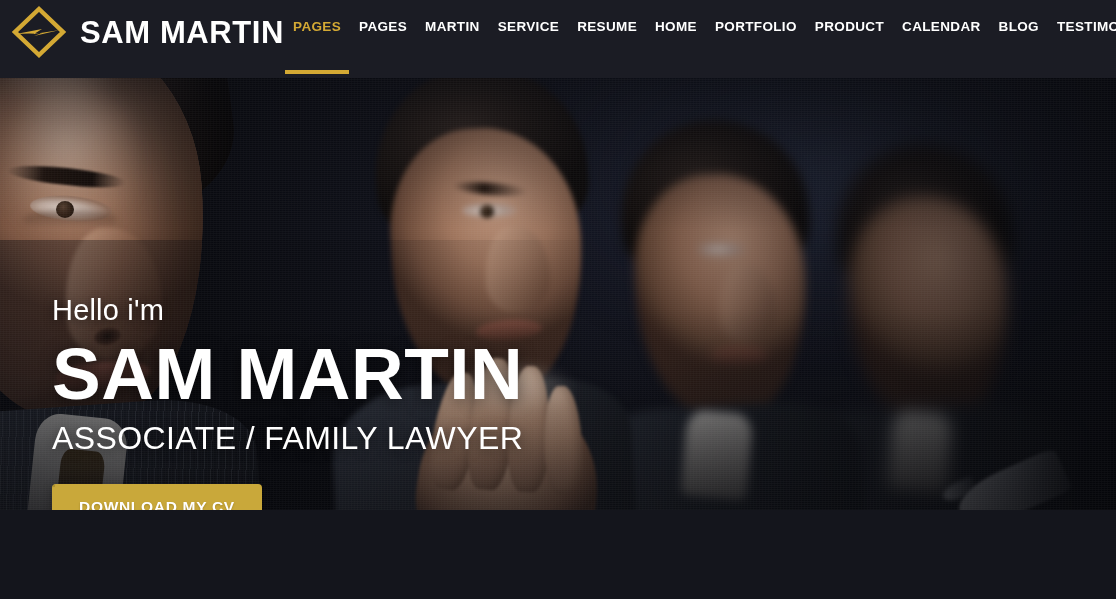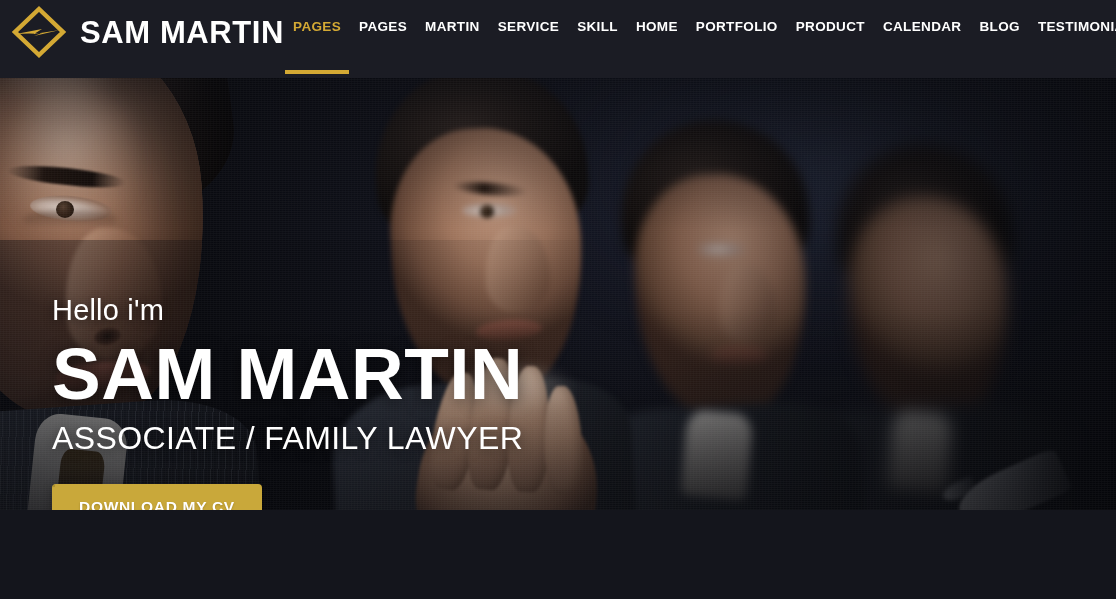--- a/index.html
+++ b/index.html
@@ -633,21 +633,21 @@
         <path d="M8 31 L34 26 L26 31 L52 27 L26 33 L34 30 Z" fill="#d4a934"></path>
       </svg>
       <span class="brand-text">SAM MARTIN</span>
     </a>
 
     <nav class="main-nav">
       <a class="nav-item is-active" href="#">PAGES</a>
       <a class="nav-item" href="#">PAGES</a>
       <a class="nav-item" href="#">MARTIN</a>
       <a class="nav-item" href="#">SERVICE</a>
-      <a class="nav-item" href="#">SKILL</a>
+      <a class="nav-item" href="#">RESUME</a>
       <a class="nav-item" href="#">HOME</a>
       <a class="nav-item" href="#">PORTFOLIO</a>
       <a class="nav-item" href="#">PRODUCT</a>
       <a class="nav-item" href="#">CALENDAR</a>
       <a class="nav-item" href="#">BLOG</a>
       <a class="nav-item" href="#">TESTIMONIALS</a>
 
     </nav>
 
   </header>

